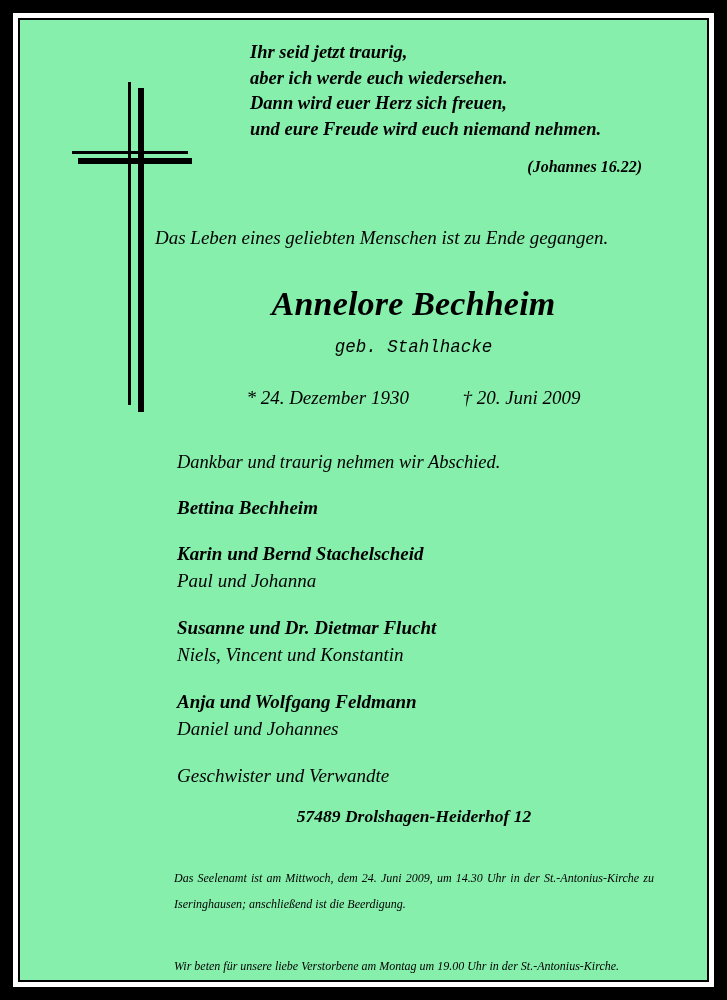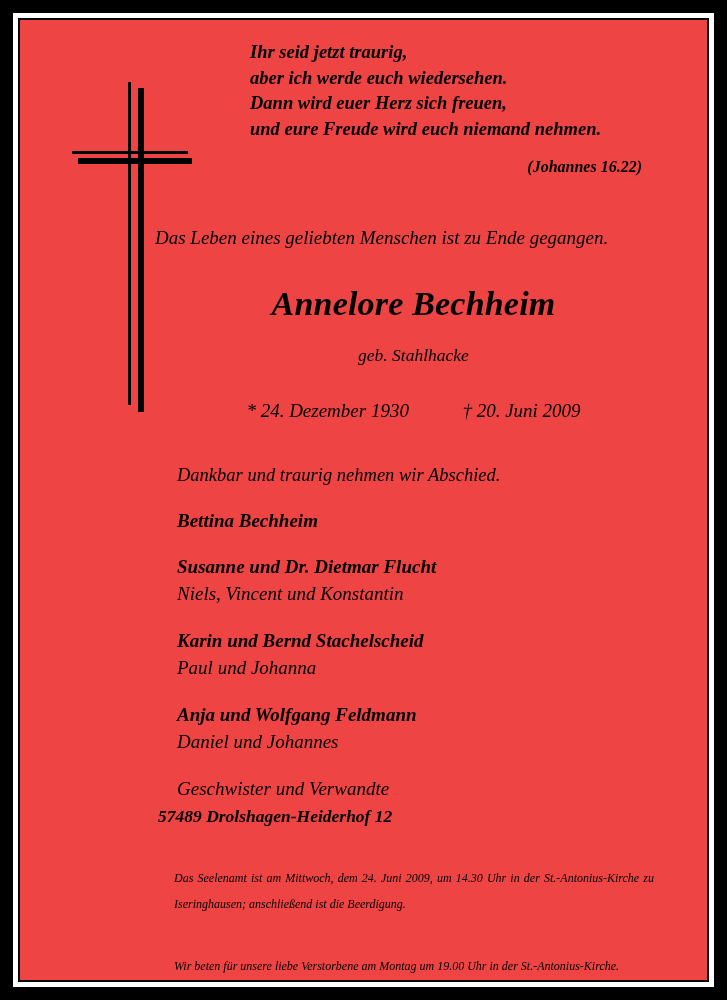--- a/index.html
+++ b/index.html
@@ -42,21 +42,21 @@
     background: #ffffff;
     box-sizing: border-box;
   }
 
   .page {
     position: absolute;
     left: 20px;
     top: 20px;
     right: 20px;
     bottom: 20px;
-    background: #ef4444;
+    background: #86efac;
     box-sizing: border-box;
   }
 
   
   .cross {
     position: absolute;
     left: 28px;
     top: 60px;
     width: 160px;
     height: 360px;
@@ -113,26 +113,27 @@
     margin: 9px;
     padding-top: 24px;
     text-align: center;
     font-style: italic;
     font-weight: bold;
     font-size: 34px;
     line-height: 40px;
     letter-spacing: 0.2px;
   }
   .maiden {
-    margin: 17px;
+    margin: 4px;
     padding-top: 3px;
     text-align: center;
     font-style: italic;
     font-size: 17.5px;
     line-height: 23px;
+    font-family: Liberation Mono, monospace;
   }
 
   .dates {
     margin: 12px;
     padding-top: 14px;
     text-align: center;
     font-style: italic;
     font-size: 19px;
     line-height: 26px;
   }
@@ -168,20 +169,21 @@
   .mourner-group.relatives { padding-top: 19px; }
 
   .address {
     margin: 0;
     padding-top: 64px;
     padding-left: 0px;
     font-style: italic;
     font-weight: bold;
     font-size: 17.5px;
     line-height: 24px;
+    text-align: center;
   }
 
   .info {
     margin: 16px;
     padding-top: 22px;
     text-align: justify;
     font-style: italic;
     font-size: 12px;
     line-height: 25.5px;
   }
@@ -234,26 +236,26 @@
         <span>20. Juni 2009</span>
       </p>
 
       <p class="farewell">Dankbar und traurig nehmen wir Abschied.</p>
 
       <ul class="mourners">
         <li class="mourner-group">
           <div class="mourner-main">Bettina Bechheim</div>
         </li>
         <li class="mourner-group">
+          <div class="mourner-main">Karin und Bernd Stachelscheid</div>
+          <div class="mourner-sub">Paul und Johanna</div>
+        </li>
+        <li class="mourner-group">
           <div class="mourner-main">Susanne und Dr. Dietmar Flucht</div>
           <div class="mourner-sub">Niels, Vincent und Konstantin</div>
-        </li>
-        <li class="mourner-group">
-          <div class="mourner-main">Karin und Bernd Stachelscheid</div>
-          <div class="mourner-sub">Paul und Johanna</div>
         </li>
         <li class="mourner-group">
           <div class="mourner-main">Anja und Wolfgang Feldmann</div>
           <div class="mourner-sub">Daniel und Johannes</div>
         </li>
         <li class="mourner-group relatives">
           <div class="mourner-sub">Geschwister und Verwandte</div>
         </li>
       </ul>
     </div>

